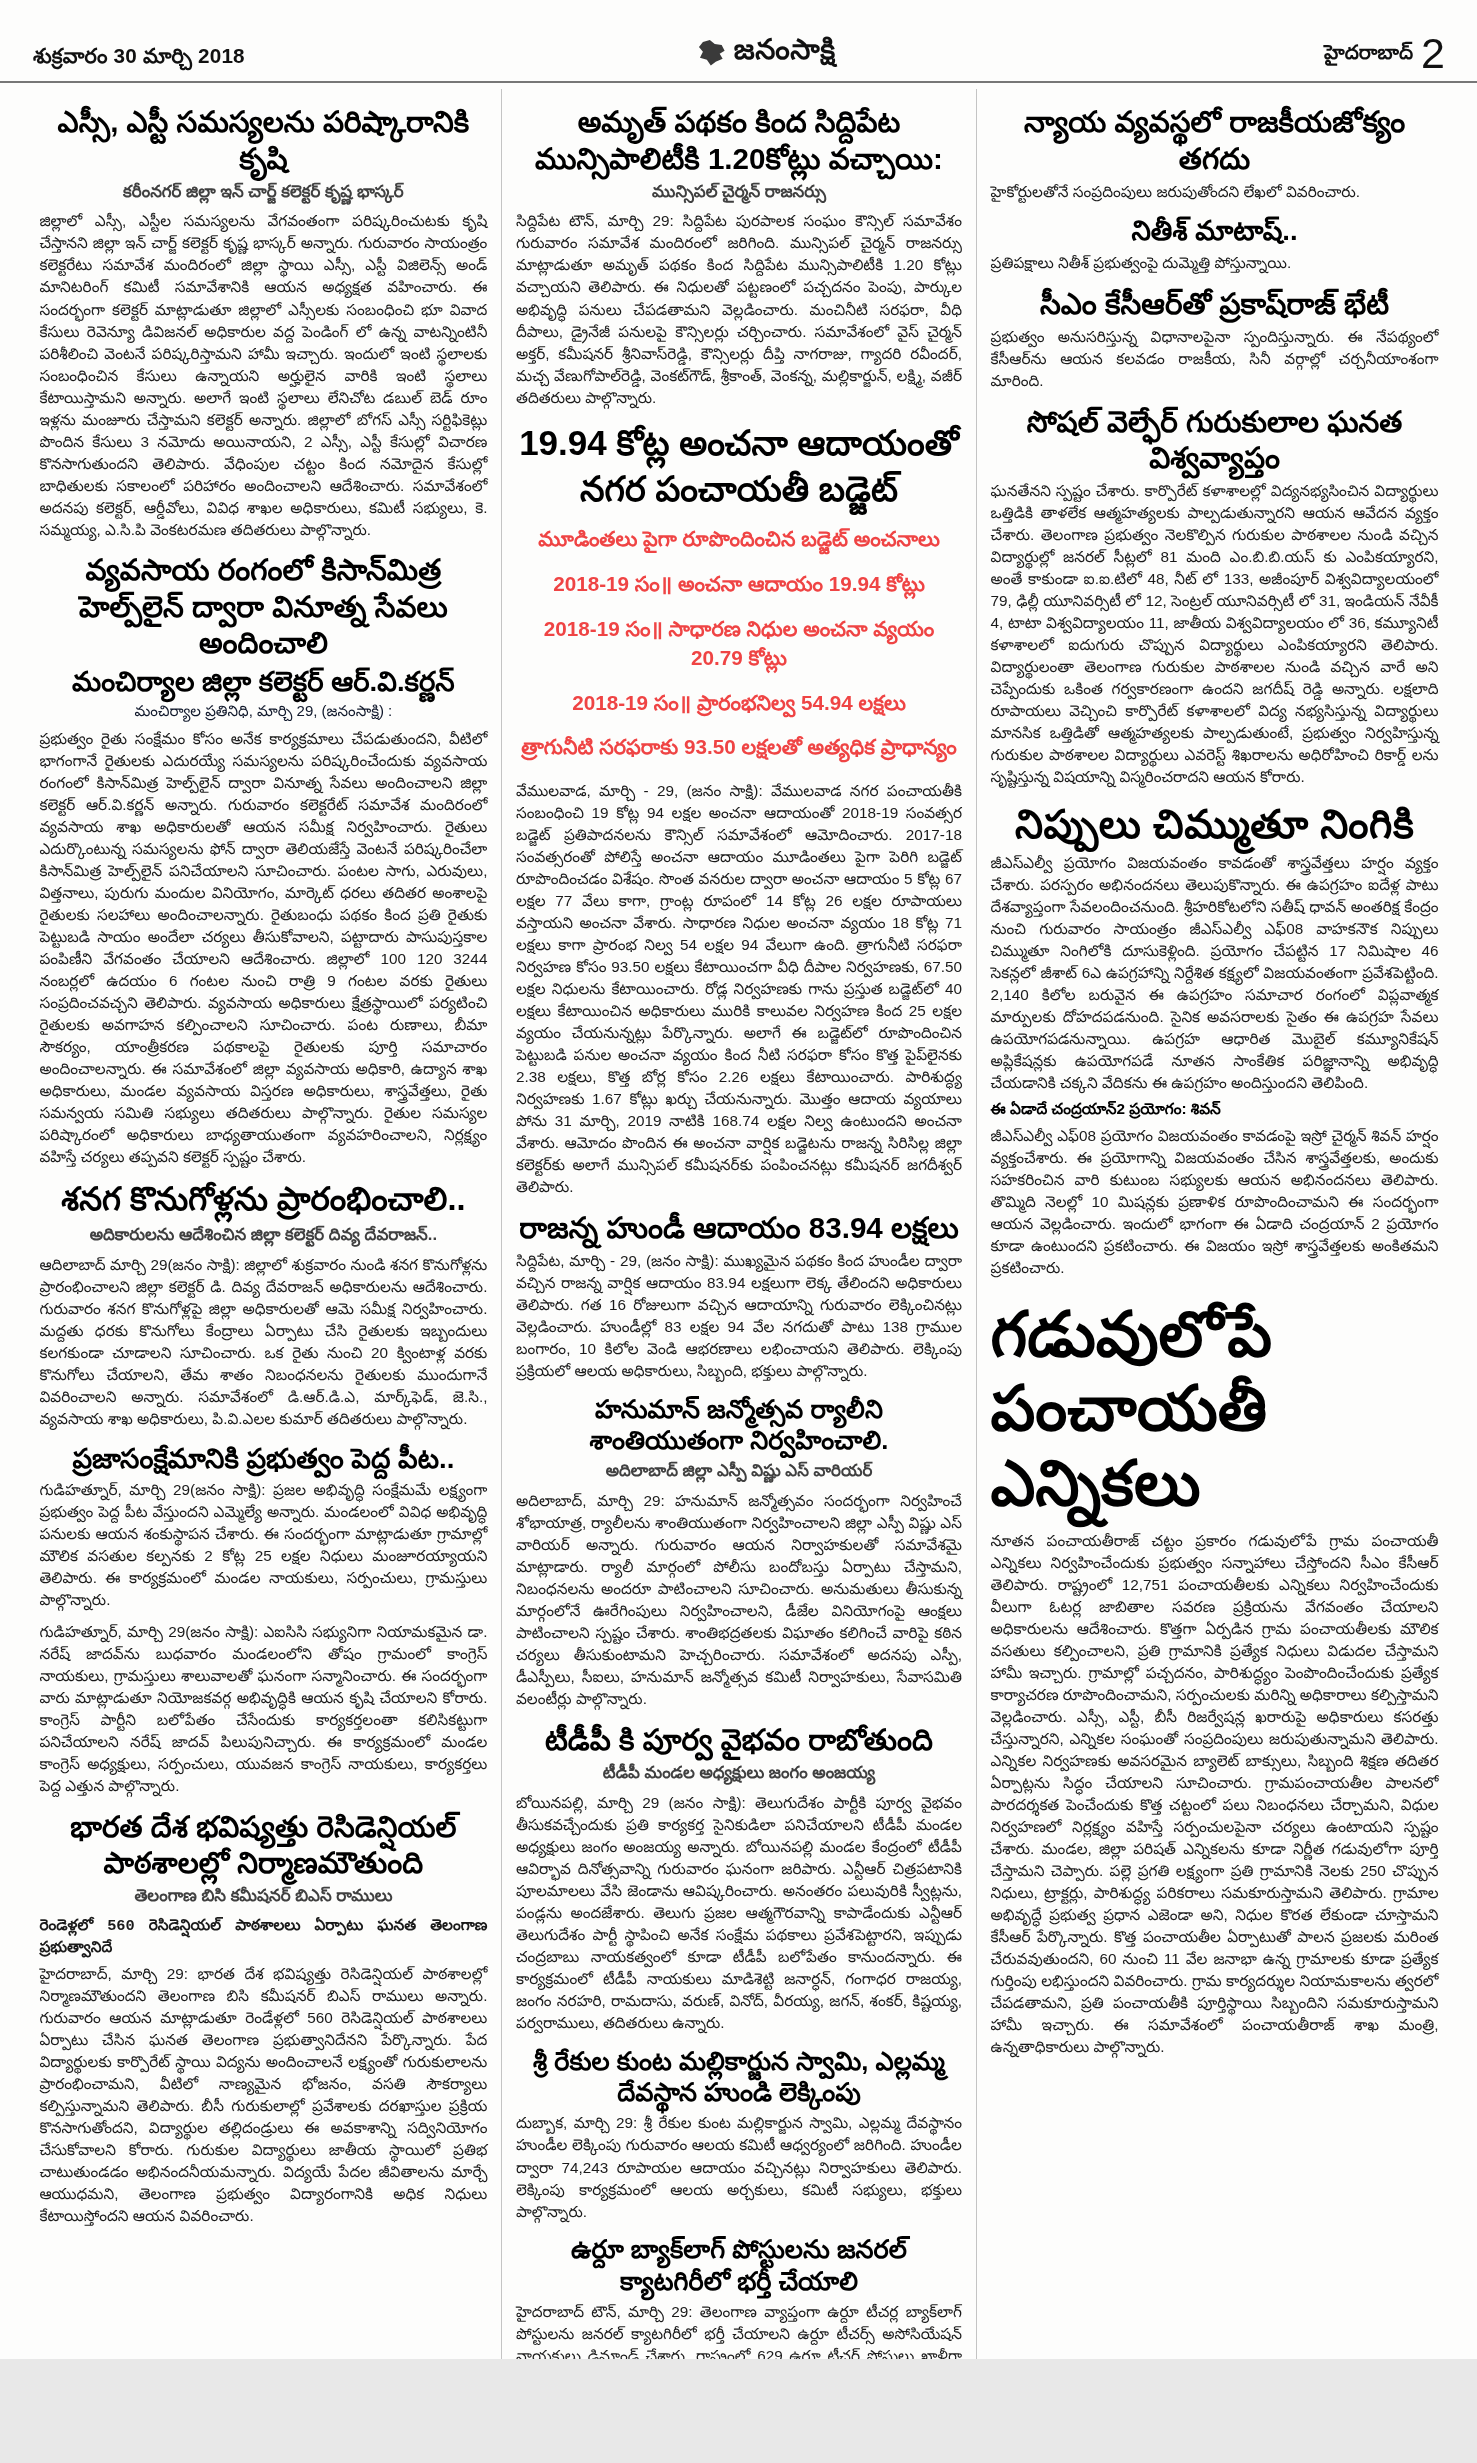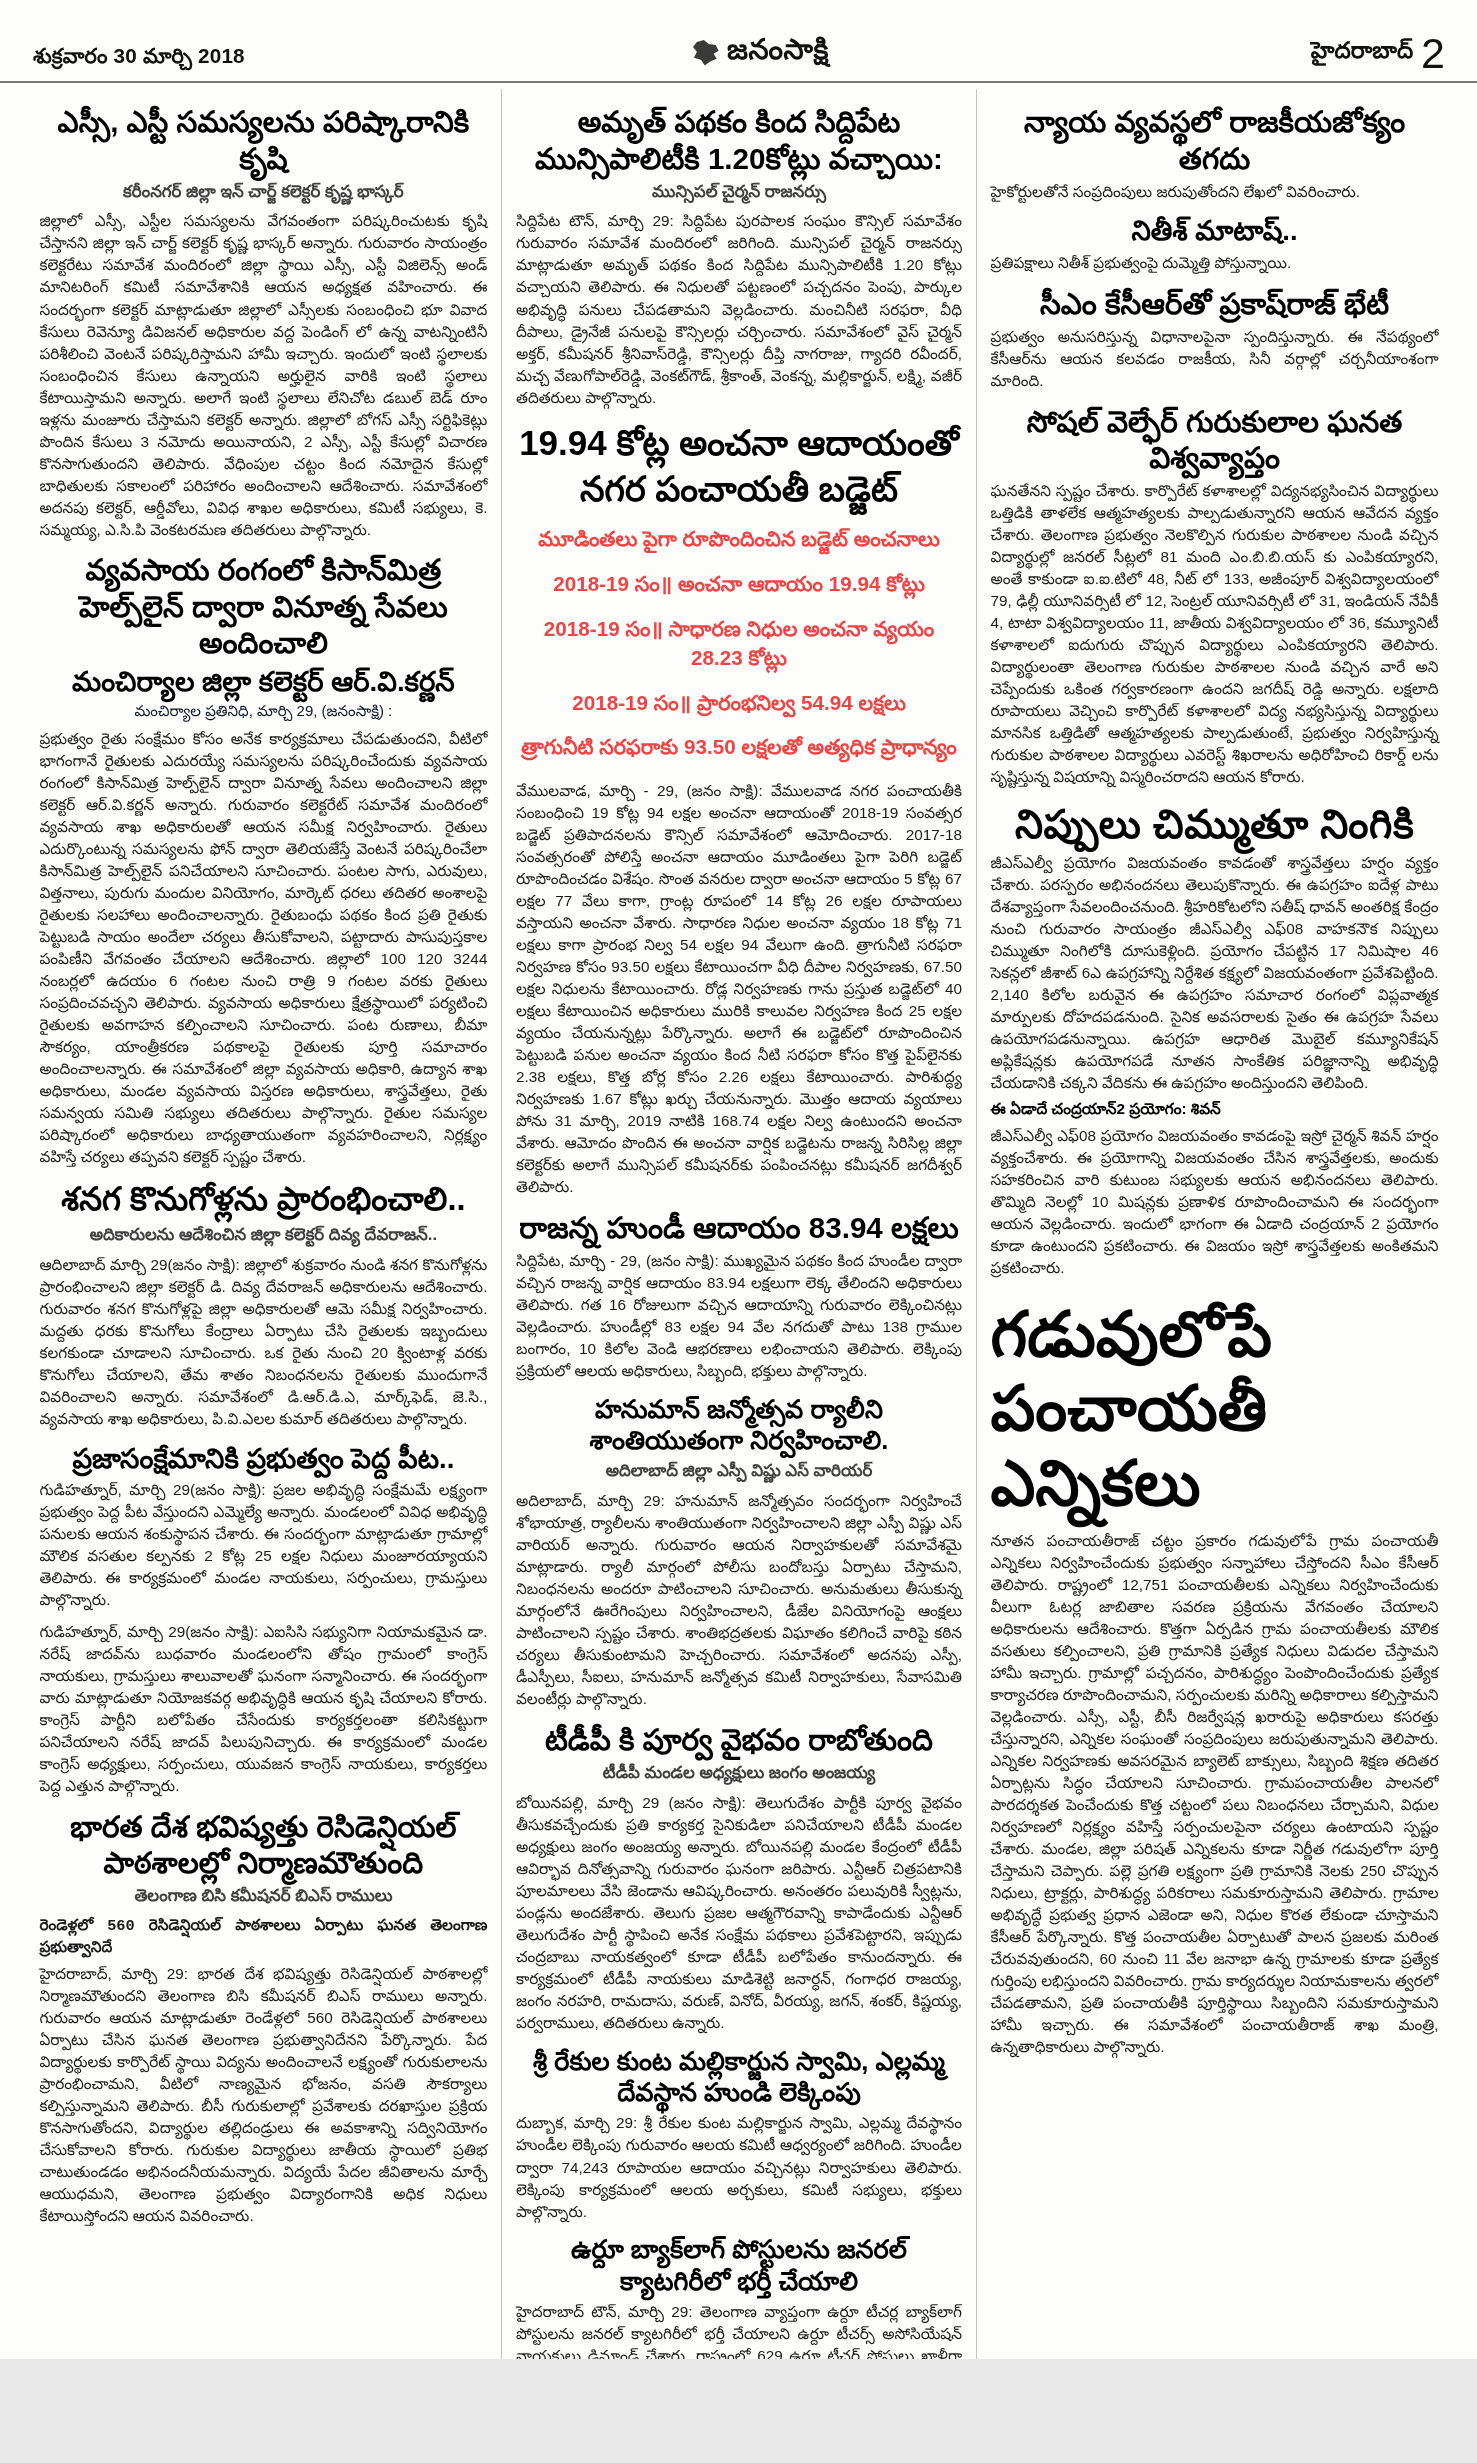--- a/index.html
+++ b/index.html
@@ -8,21 +8,21 @@
     background:#fdfdfc;color:#111;margin:0 auto;
     font-family:"Liberation Sans", sans-serif;
   }
   
   .hdr{display:flex;align-items:flex-end;justify-content:space-between;
        padding:33px 33px 7.9px 33px;border-bottom:2px solid #777;}
   .hdr .date{font-size:20.7px;font-weight:700;letter-spacing:0.2px;}
   .brand{display:flex;align-items:center;gap:6.9px;}
   .brand .nm{font-size:28.6px;font-weight:800;letter-spacing:0.5px;}
   .citypg{display:flex;align-items:flex-end;gap:7.9px;}
-  .citypg .city{font-size:23px;font-weight:700;padding-bottom:3.9px;margin-left:36px;}
+  .citypg .city{font-size:20px;font-weight:700;padding-bottom:3.9px;margin-left:36px;}
   .citypg .pg{font-size:43px;font-weight:400;line-height:.9;}
   
   .cols{display:flex;padding:5.9px 25.6px 0 25.6px;}
   .col{width:33.333%;padding:3.9px 13.8px 0 13.8px;box-sizing:border-box;}
   .col.mid{border-left:1px solid #c4c4c4;border-right:1px solid #c4c4c4;}
   
   .art{margin:0 0 9.9px 0;}
   .hl{font-weight:700;text-align:center;line-height:1.22;color:#000;margin:11.8px 0 3.9px;}
   .hl-30{font-size:29.6px;}
   .hl-33{font-size:32.5px;}
@@ -97,21 +97,21 @@
     <div class="col mid">
       <div class="art">
         <div class="hl hl-30">అమృత్ పథకం కింద సిద్దిపేట మున్సిపాలిటీకి 1.20కోట్లు వచ్చాయి:</div>
         <div class="sub">మున్సిపల్ చైర్మన్ రాజనర్సు</div>
         <p class="body">సిద్దిపేట టౌన్, మార్చి 29: సిద్దిపేట పురపాలక సంఘం కౌన్సిల్ సమావేశం గురువారం సమావేశ మందిరంలో జరిగింది. మున్సిపల్ చైర్మన్ రాజనర్సు మాట్లాడుతూ అమృత్ పథకం కింద సిద్దిపేట మున్సిపాలిటీకి 1.20 కోట్లు వచ్చాయని తెలిపారు. ఈ నిధులతో పట్టణంలో పచ్చదనం పెంపు, పార్కుల అభివృద్ధి పనులు చేపడతామని వెల్లడించారు. మంచినీటి సరఫరా, వీధి దీపాలు, డ్రైనేజీ పనులపై కౌన్సిలర్లు చర్చించారు. సమావేశంలో వైస్ చైర్మన్ అక్తర్, కమీషనర్ శ్రీనివాస్‌రెడ్డి, కౌన్సిలర్లు దీప్తి నాగరాజు, గ్యాదరి రవీందర్, మచ్చ వేణుగోపాల్‌రెడ్డి, వెంకట్‌గౌడ్, శ్రీకాంత్, వెంకన్న, మల్లికార్జున్, లక్ష్మి, వజీర్ తదితరులు పాల్గొన్నారు.</p>
       </div>
       <div class="art">
         <div class="hl hl-36">19.94 కోట్ల అంచనా ఆదాయంతో నగర పంచాయతీ బడ్జెట్</div>
         <div class="deck">మూడింతలు పైగా రూపొందించిన బడ్జెట్ అంచనాలు</div>
         <div class="deck">2018-19 సం॥ అంచనా ఆదాయం 19.94 కోట్లు</div>
-        <div class="deck">2018-19 సం॥ సాధారణ నిధుల అంచనా వ్యయం 28.23 కోట్లు</div>
+        <div class="deck">2018-19 సం॥ సాధారణ నిధుల అంచనా వ్యయం 20.79 కోట్లు</div>
         <div class="deck">2018-19 సం॥ ప్రారంభనిల్వ 54.94 లక్షలు</div>
         <div class="deck">త్రాగునీటి సరఫరాకు 93.50 లక్షలతో అత్యధిక ప్రాధాన్యం</div>
         <p class="body">వేములవాడ, మార్చి - 29, (జనం సాక్షి): వేములవాడ నగర పంచాయతీకి సంబంధించి 19 కోట్ల 94 లక్షల అంచనా ఆదాయంతో 2018-19 సంవత్సర బడ్జెట్ ప్రతిపాదనలను కౌన్సిల్ సమావేశంలో ఆమోదించారు. 2017-18 సంవత్సరంతో పోలిస్తే అంచనా ఆదాయం మూడింతలు పైగా పెరిగి బడ్జెట్ రూపొందించడం విశేషం. సొంత వనరుల ద్వారా అంచనా ఆదాయం 5 కోట్ల 67 లక్షల 77 వేలు కాగా, గ్రాంట్ల రూపంలో 14 కోట్ల 26 లక్షల రూపాయలు వస్తాయని అంచనా వేశారు. సాధారణ నిధుల అంచనా వ్యయం 18 కోట్ల 71 లక్షలు కాగా ప్రారంభ నిల్వ 54 లక్షల 94 వేలుగా ఉంది. త్రాగునీటి సరఫరా నిర్వహణ కోసం 93.50 లక్షలు కేటాయించగా వీధి దీపాల నిర్వహణకు, 67.50 లక్షల నిధులను కేటాయించారు. రోడ్ల నిర్వహణకు గాను ప్రస్తుత బడ్జెట్‌లో 40 లక్షలు కేటాయించిన అధికారులు మురికి కాలువల నిర్వహణ కింద 25 లక్షల వ్యయం చేయనున్నట్లు పేర్కొన్నారు. అలాగే ఈ బడ్జెట్‌లో రూపొందించిన పెట్టుబడి పనుల అంచనా వ్యయం కింద నీటి సరఫరా కోసం కొత్త పైప్‌లైనకు 2.38 లక్షలు, కొత్త బోర్ల కోసం 2.26 లక్షలు కేటాయించారు. పారిశుద్ధ్య నిర్వహణకు 1.67 కోట్లు ఖర్చు చేయనున్నారు. మొత్తం ఆదాయ వ్యయాలు పోను 31 మార్చి, 2019 నాటికి 168.74 లక్షల నిల్వ ఉంటుందని అంచనా వేశారు. ఆమోదం పొందిన ఈ అంచనా వార్షిక బడ్జెటను రాజన్న సిరిసిల్ల జిల్లా కలెక్టర్‌కు అలాగే మున్సిపల్ కమీషనర్‌కు పంపించనట్లు కమీషనర్ జగదీశ్వర్ తెలిపారు.</p>
       </div>
       <div class="art">
         <div class="hl hl-30">రాజన్న హుండీ ఆదాయం 83.94 లక్షలు</div>
         <p class="body">సిద్దిపేట, మార్చి - 29, (జనం సాక్షి): ముఖ్యమైన పథకం కింద హుండీల ద్వారా వచ్చిన రాజన్న వార్షిక ఆదాయం 83.94 లక్షలుగా లెక్క తేలిందని అధికారులు తెలిపారు. గత 16 రోజులుగా వచ్చిన ఆదాయాన్ని గురువారం లెక్కించినట్లు వెల్లడించారు. హుండీల్లో 83 లక్షల 94 వేల నగదుతో పాటు 138 గ్రాముల బంగారం, 10 కిలోల వెండి ఆభరణాలు లభించాయని తెలిపారు. లెక్కింపు ప్రక్రియలో ఆలయ అధికారులు, సిబ్బంది, భక్తులు పాల్గొన్నారు.</p>
       </div>
       <div class="art">
         <div class="hl hl-26">హనుమాన్ జన్మోత్సవ ర్యాలీని శాంతియుతంగా నిర్వహించాలి.</div>

